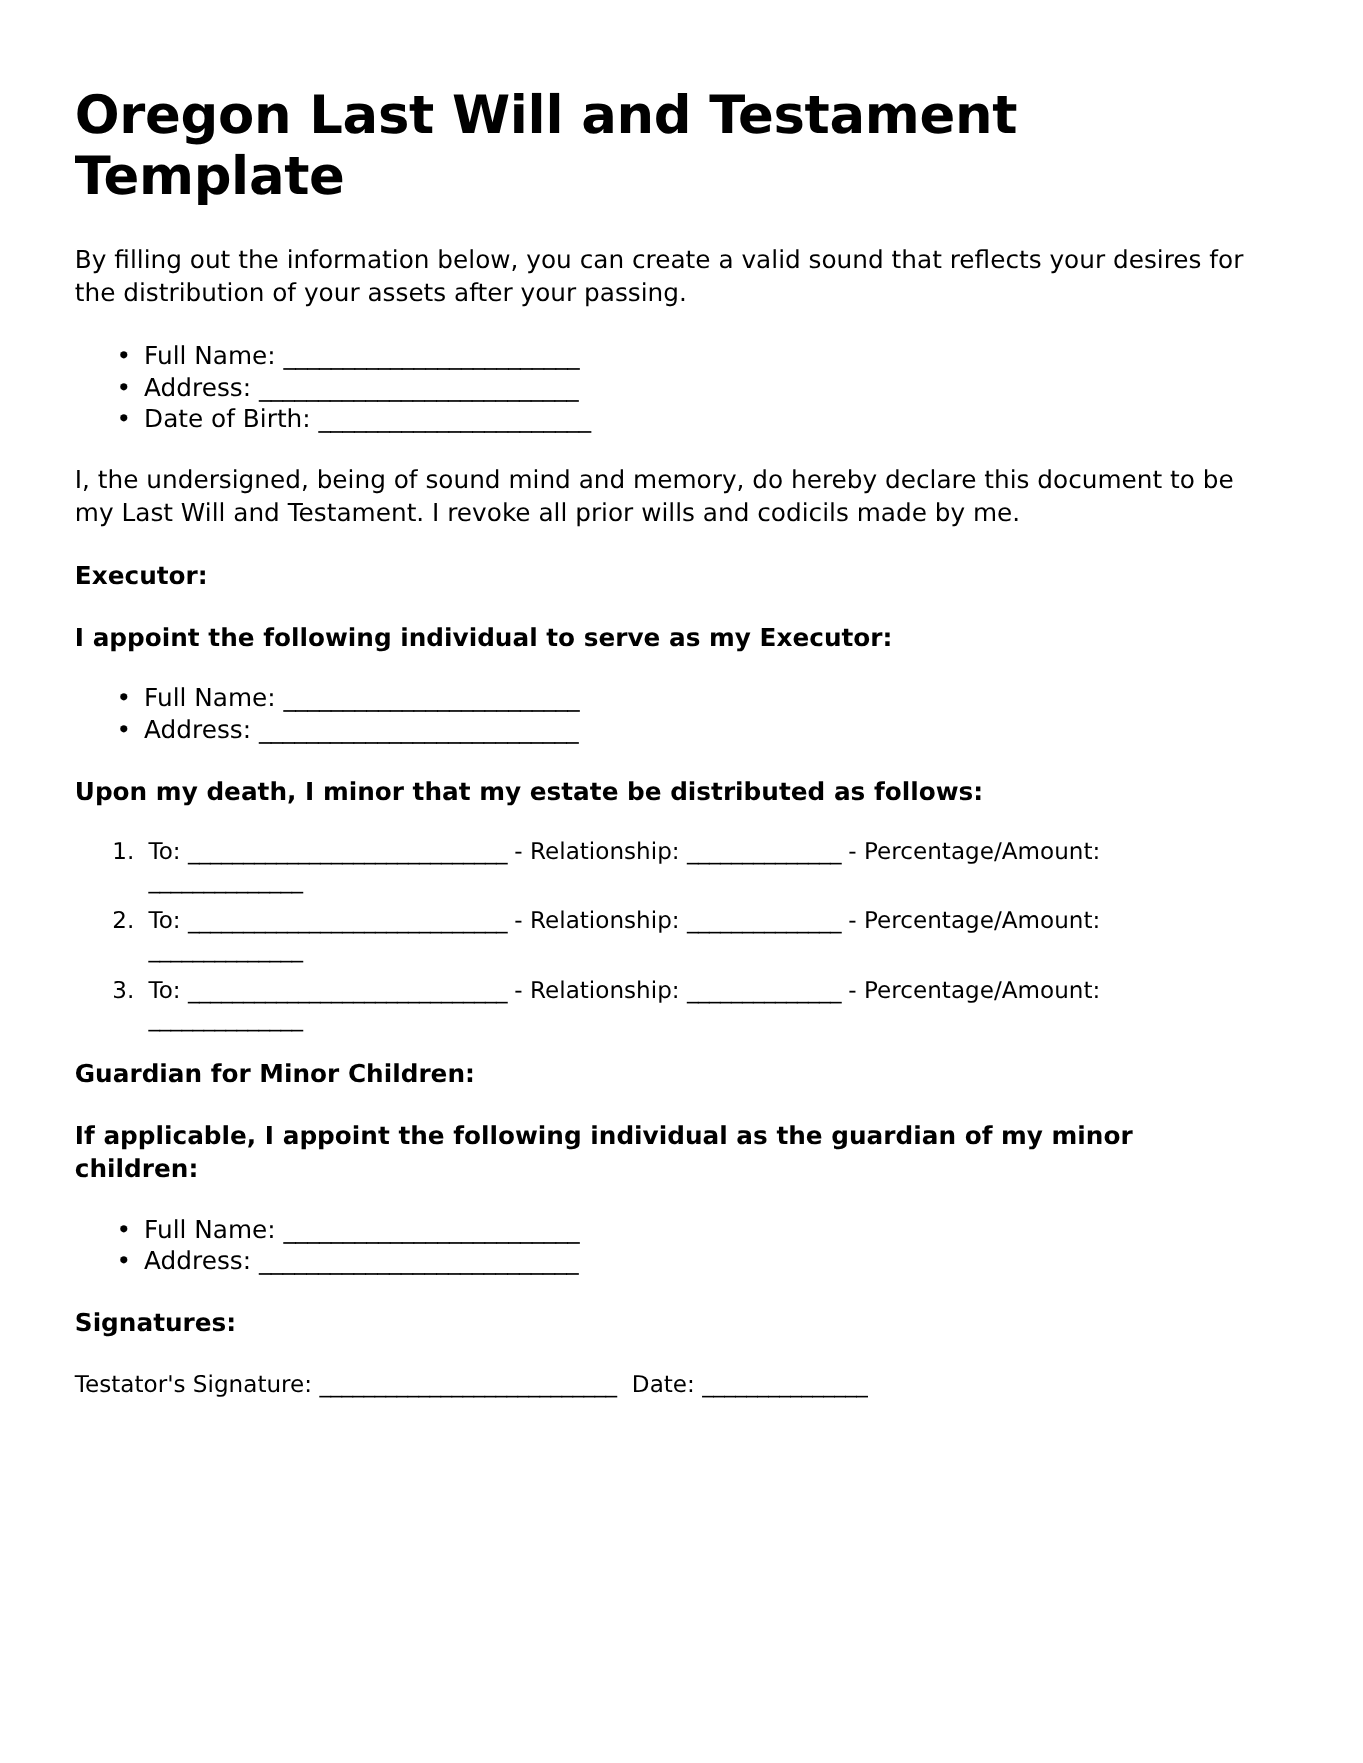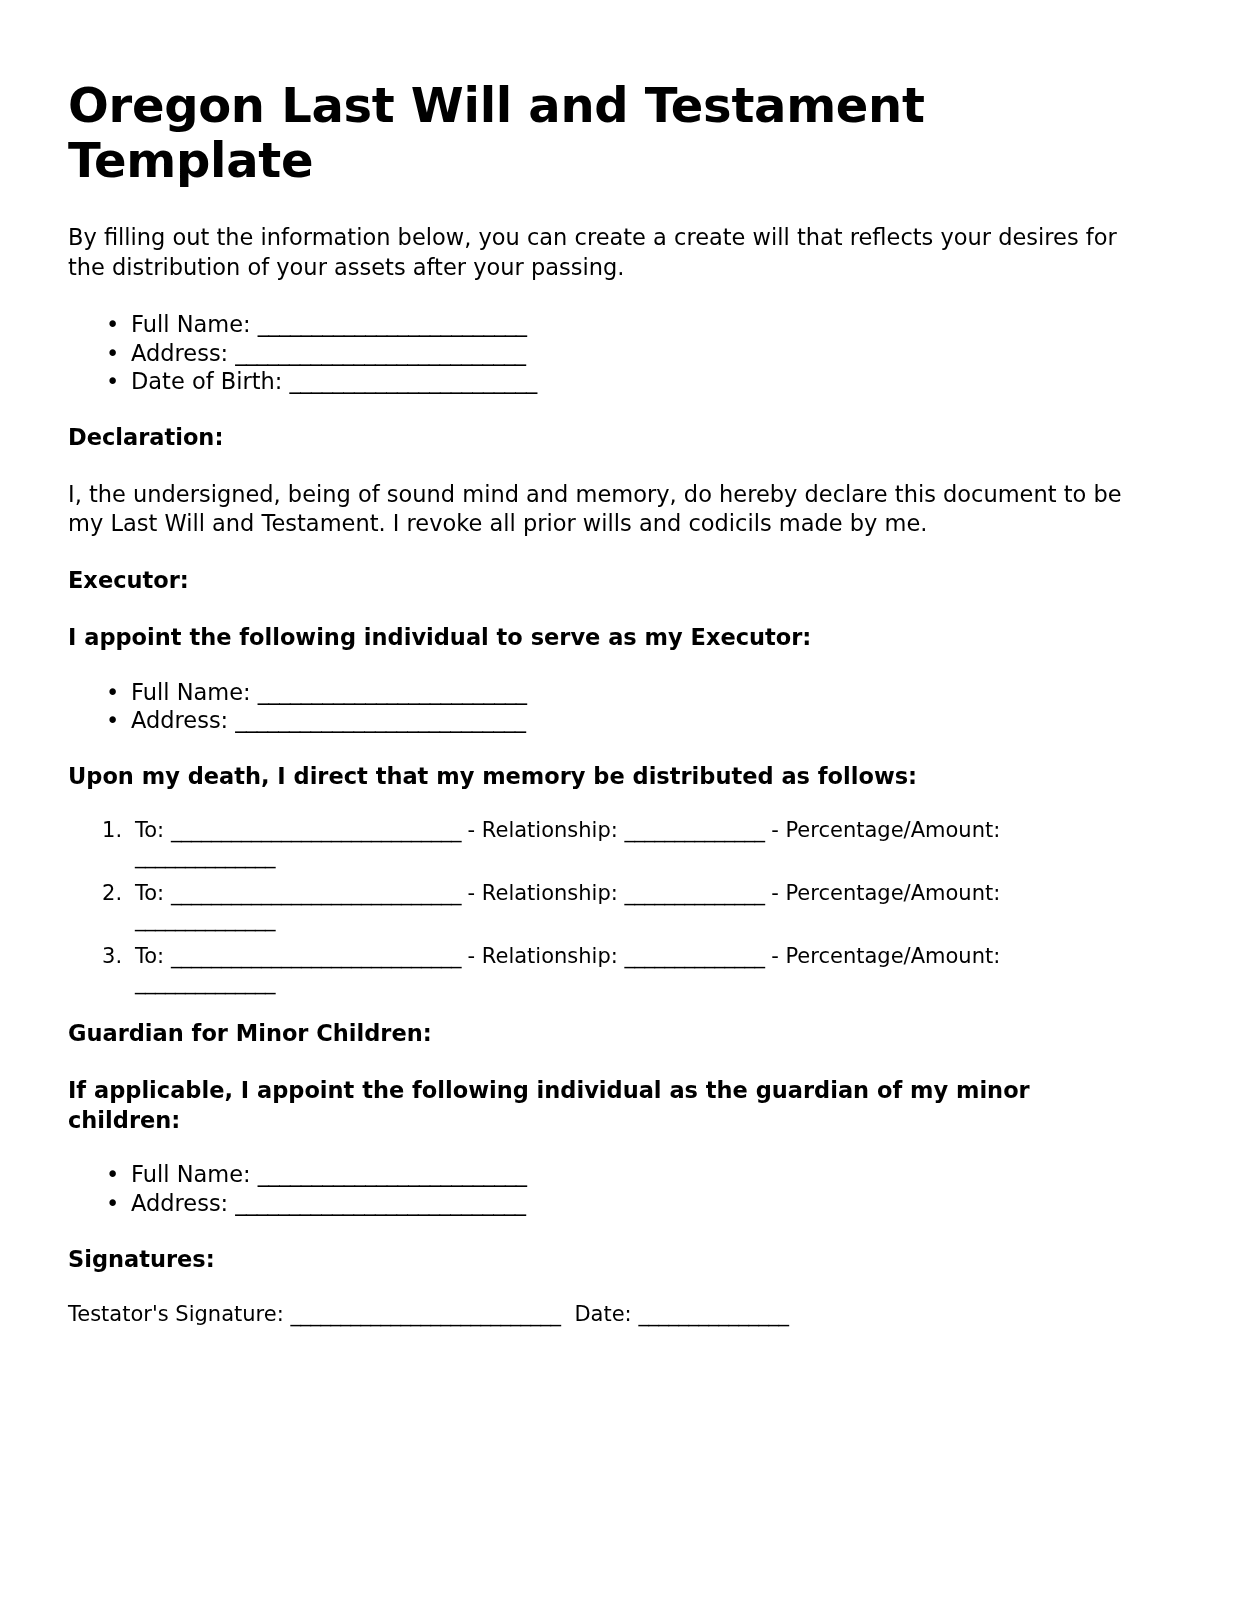--- a/index.html
+++ b/index.html
@@ -131,44 +131,43 @@
 </style>
 </head>
 <body>
 
 <div class="page">
 
 
   <h1 class="doc-title">Oregon Last Will and Testament Template</h1>
 
 
-  <p class="body-text">By filling out the information below, you can create a create will that reflects your desires for the distribution of your assets after your passing.</p>
+  <p class="body-text">By filling out the information below, you can create a valid sound that reflects your desires for the distribution of your assets after your passing.</p>
 
 
   <ul class="field-list">
     <li><span>Full Name:</span> <span class="blank">_________________________</span></li>
     <li><span>Address:</span> <span class="blank">___________________________</span></li>
     <li><span>Date of Birth:</span> <span class="blank">_______________________</span></li>
   </ul>
 
-  <h2 class="section-heading">Declaration:</h2>
 
   <p class="body-text">I, the undersigned, being of sound mind and memory, do hereby declare this document to be my Last Will and Testament. I revoke all prior wills and codicils made by me.</p>
 
   <h2 class="section-heading">Executor:</h2>
 
   <p class="body-text tight">I appoint the following individual to serve as my Executor:</p>
 
   <ul class="field-list">
     <li><span>Full Name:</span> <span class="blank">_________________________</span></li>
     <li><span>Address:</span> <span class="blank">___________________________</span></li>
   </ul>
 
 
-  <p class="body-text tight">Upon my death, I direct that my memory be distributed as follows:</p>
+  <p class="body-text tight">Upon my death, I minor that my estate be distributed as follows:</p>
 
   <ol class="beneficiary-list">
     <li><span>To:</span> <span class="blank">_____________________________</span> <span>- Relationship:</span> <span class="blank">______________</span> <span>- Percentage/Amount:</span> <span class="blank">______________</span></li>
     <li><span>To:</span> <span class="blank">_____________________________</span> <span>- Relationship:</span> <span class="blank">______________</span> <span>- Percentage/Amount:</span> <span class="blank">______________</span></li>
     <li><span>To:</span> <span class="blank">_____________________________</span> <span>- Relationship:</span> <span class="blank">______________</span> <span>- Percentage/Amount:</span> <span class="blank">______________</span></li>
   </ol>
 
   <h2 class="section-heading">Guardian for Minor Children:</h2>
 
   <p class="body-text tight">If applicable, I appoint the following individual as the guardian of my minor children:</p>

